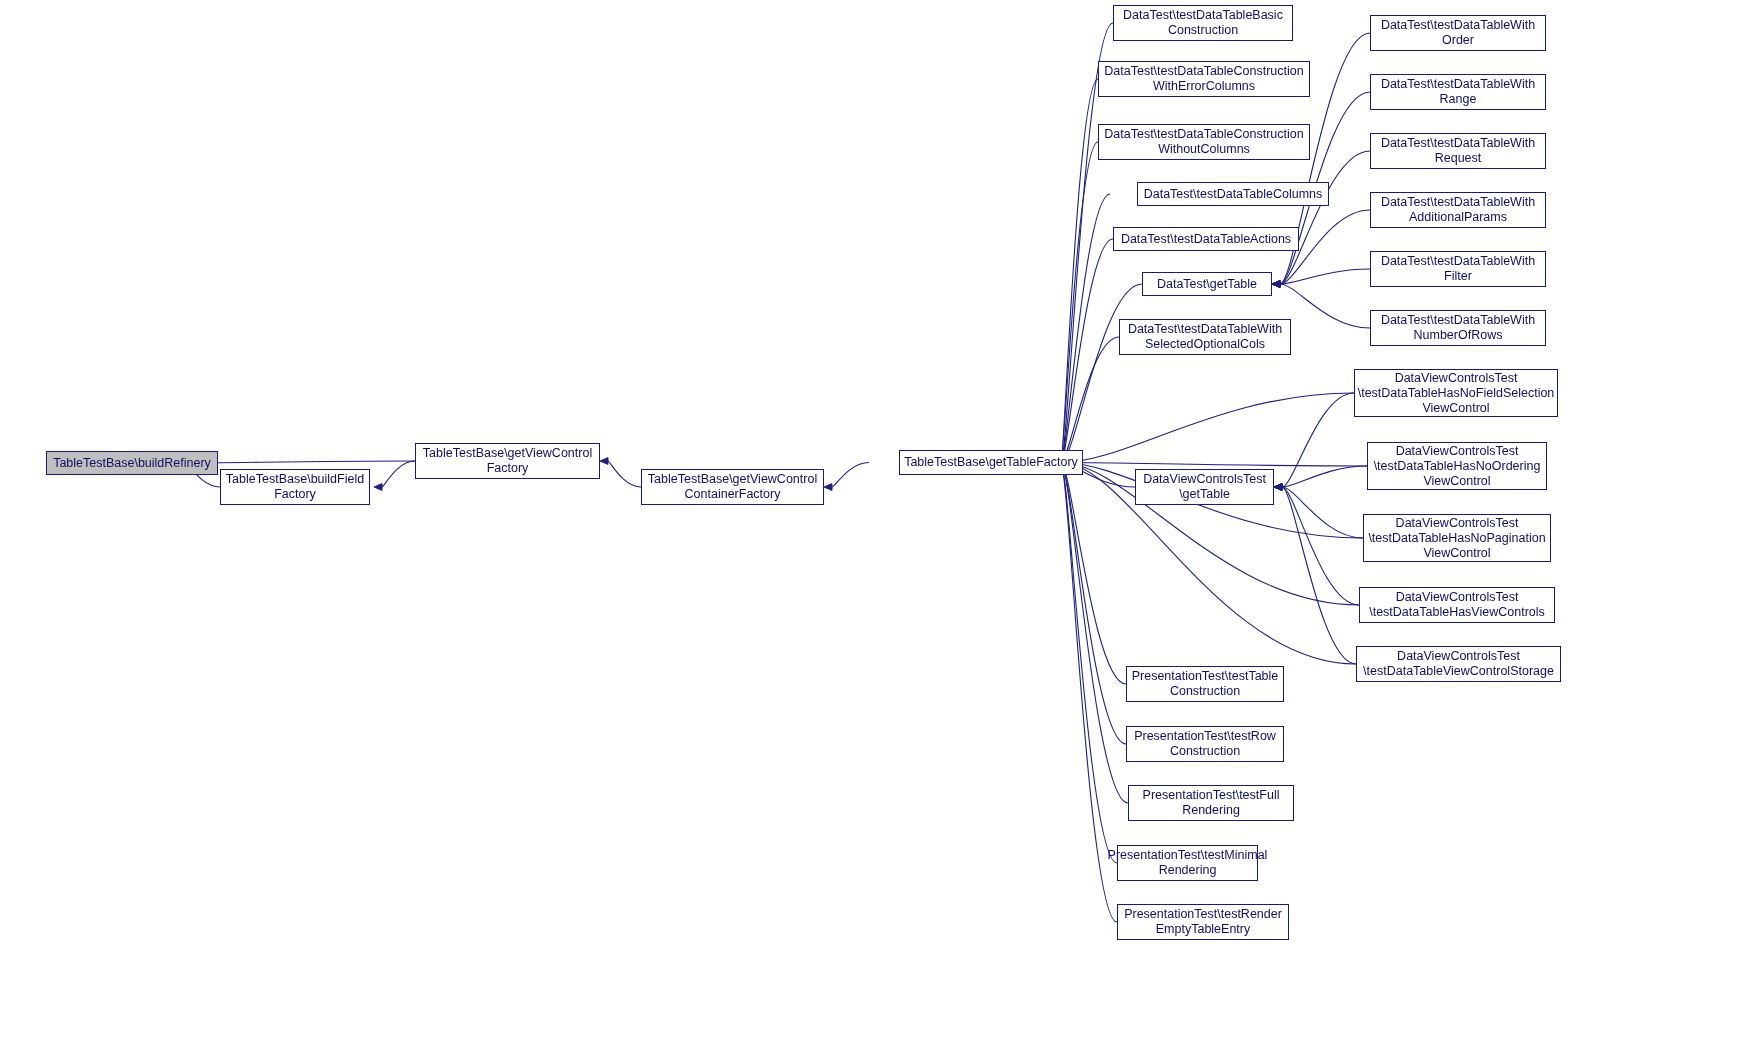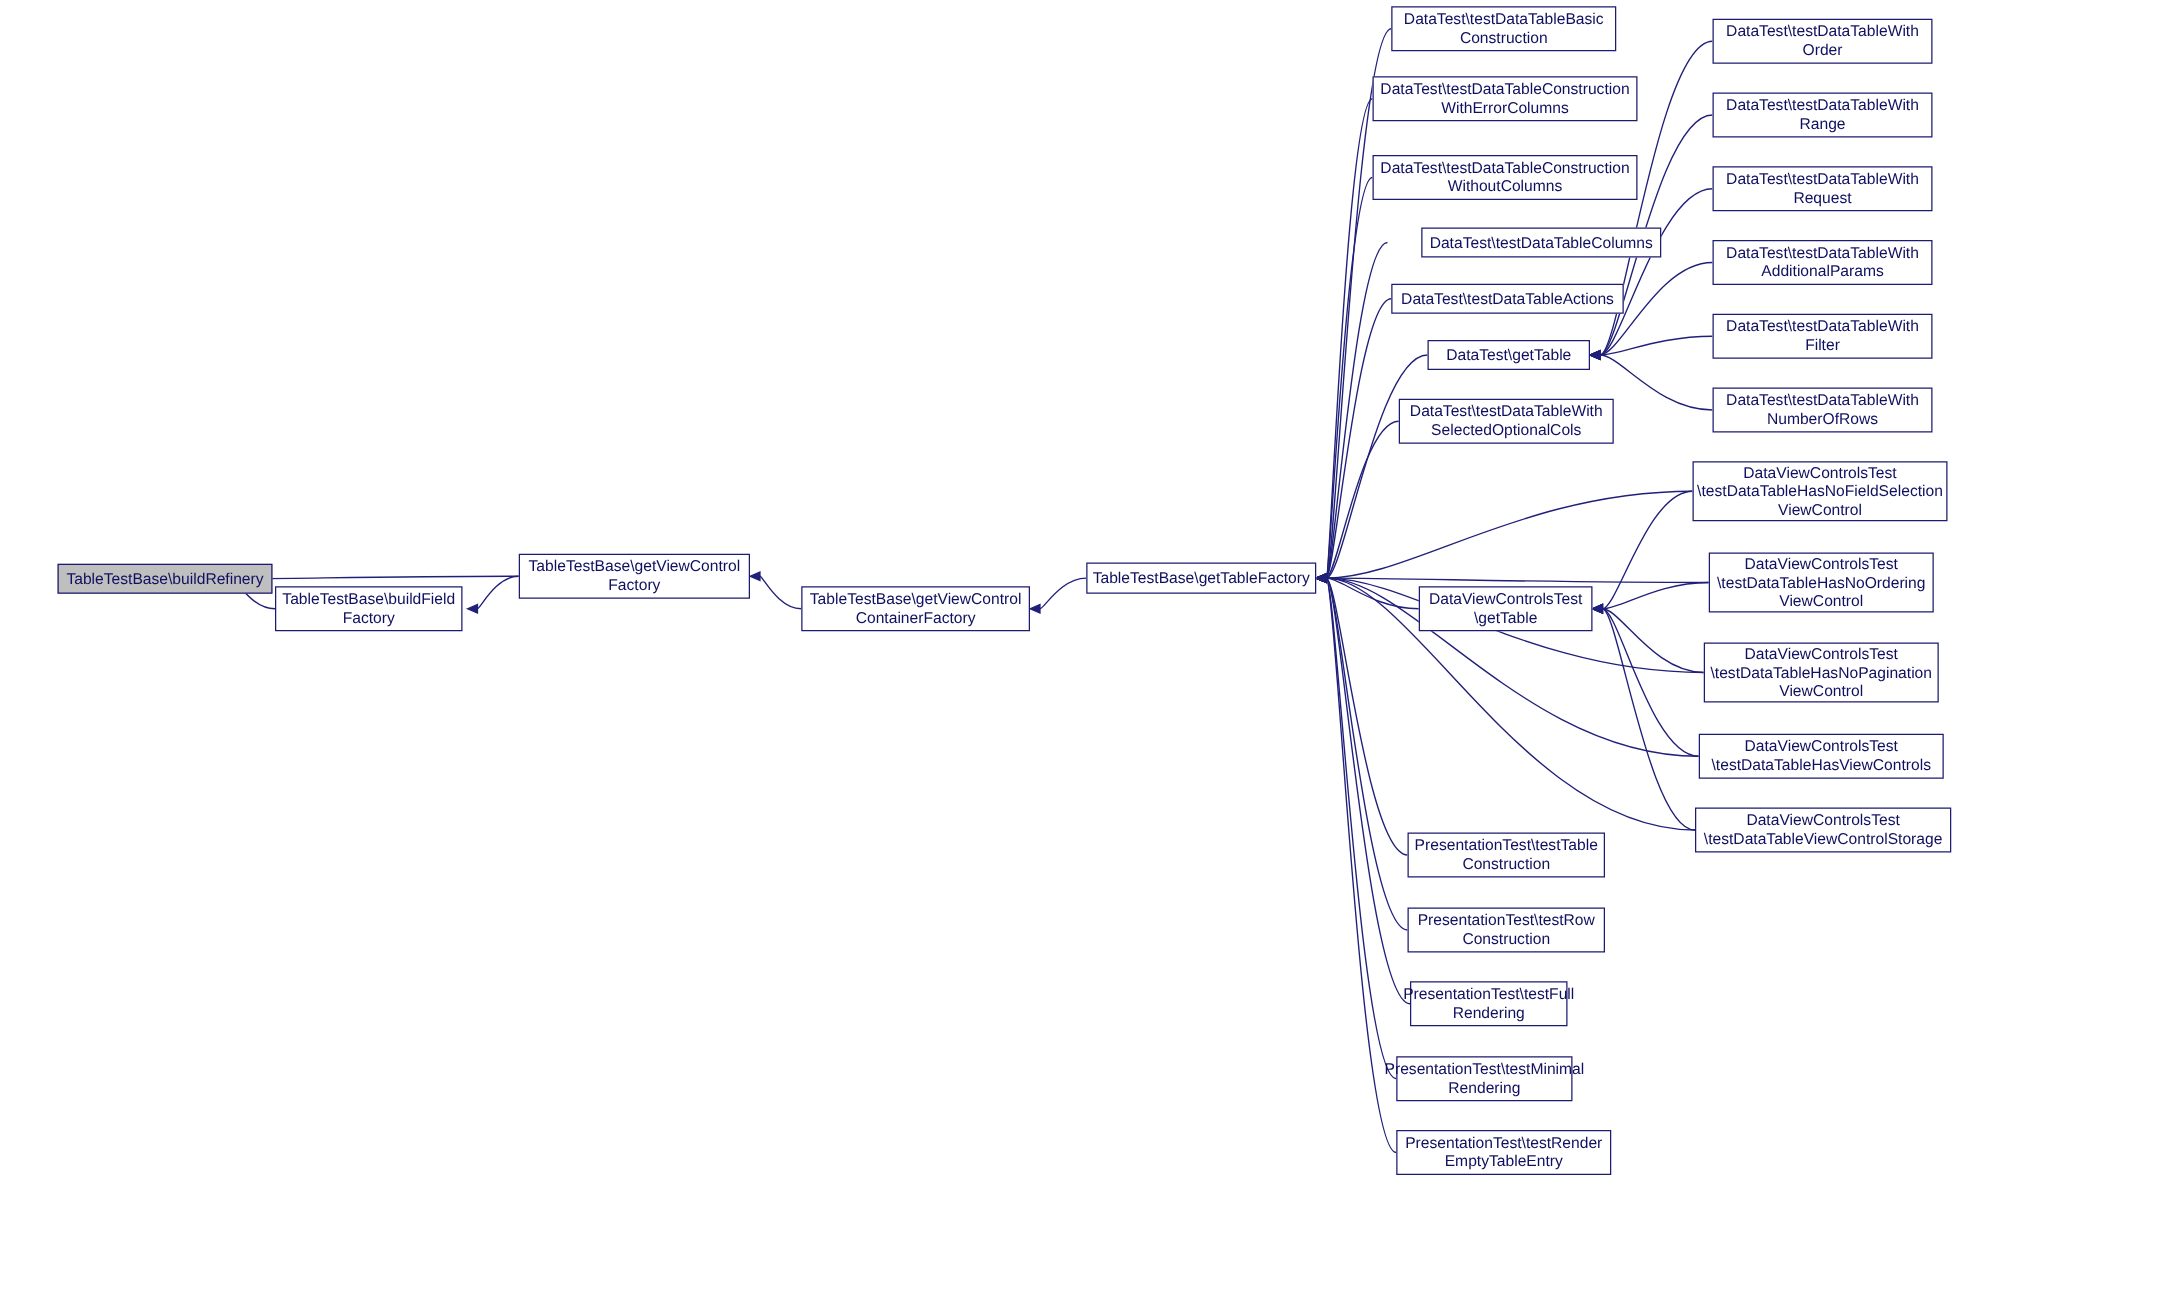--- a/index.html
+++ b/index.html
@@ -129,21 +129,21 @@
       <polygon points="1053,462.5 1061,459.1 1061,465.9"></polygon>
     </svg>
   <div id="node-layer">
       <div class="node root" style="left: 6px; top: 451px; width: 172px; height: 24px; margin-left: 40px;">TableTestBase\buildRefinery</div>
       <div class="node" style="left: 220px; top: 469px; width: 150px; height: 36px;">TableTestBase\buildField
 Factory</div>
       <div class="node" style="left: 415px; top: 443px; width: 185px; height: 36px;">TableTestBase\getViewControl
 Factory</div>
       <div class="node" style="left: 641px; top: 469px; width: 183px; height: 36px;">TableTestBase\getViewControl
 ContainerFactory</div>
-      <div class="node" style="left: 869px; top: 450px; width: 184px; height: 25px;">TableTestBase\getTableFactory</div>
+      <div class="node" style="left: 899px; top: 450px; width: 184px; height: 25px;">TableTestBase\getTableFactory</div>
       <div class="node" style="left: 1142px; top: 272px; width: 130px; height: 24px;">DataTest\getTable</div>
       <div class="node" style="left: 1135px; top: 469px; width: 139px; height: 36px;">DataViewControlsTest
 \getTable</div>
       <div class="node" style="left: 1113px; top: 5px; width: 180px; height: 36px;">DataTest\testDataTableBasic
 Construction</div>
       <div class="node" style="left: 1098px; top: 61px; width: 212px; height: 36px;">DataTest\testDataTableConstruction
 WithErrorColumns</div>
       <div class="node" style="left: 1098px; top: 124px; width: 212px; height: 36px;">DataTest\testDataTableConstruction
 WithoutColumns</div>
       <div class="node" style="left: 1110px; top: 182px; width: 192px; height: 24px; margin-left: 27px;">DataTest\testDataTableColumns</div>
@@ -172,20 +172,20 @@
 \testDataTableHasNoPagination
 ViewControl</div>
       <div class="node" style="left: 1359px; top: 587px; width: 196px; height: 36px;">DataViewControlsTest
 \testDataTableHasViewControls</div>
       <div class="node" style="left: 1356px; top: 646px; width: 205px; height: 36px;">DataViewControlsTest
 \testDataTableViewControlStorage</div>
       <div class="node" style="left: 1126px; top: 666px; width: 158px; height: 36px;">PresentationTest\testTable
 Construction</div>
       <div class="node" style="left: 1126px; top: 726px; width: 158px; height: 36px;">PresentationTest\testRow
 Construction</div>
-      <div class="node" style="left: 1128px; top: 785px; width: 126px; height: 36px;">PresentationTest\testFull
+      <div class="node" style="left: 1128px; top: 785px; width: 166px; height: 36px;">PresentationTest\testFull
 Rendering</div>
       <div class="node" style="left: 1117px; top: 845px; width: 141px; height: 36px;">PresentationTest\testMinimal
 Rendering</div>
       <div class="node" style="left: 1117px; top: 904px; width: 172px; height: 36px;">PresentationTest\testRender
 EmptyTableEntry</div>
     </div>
 </div>
 
 </body></html>

